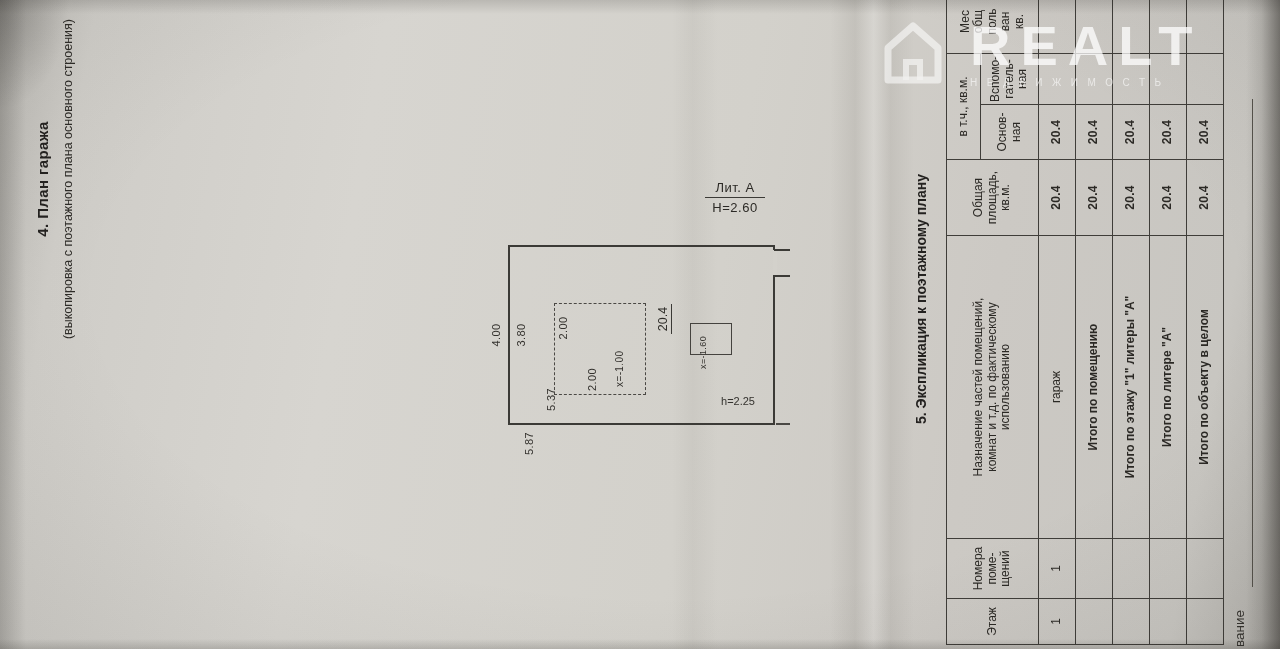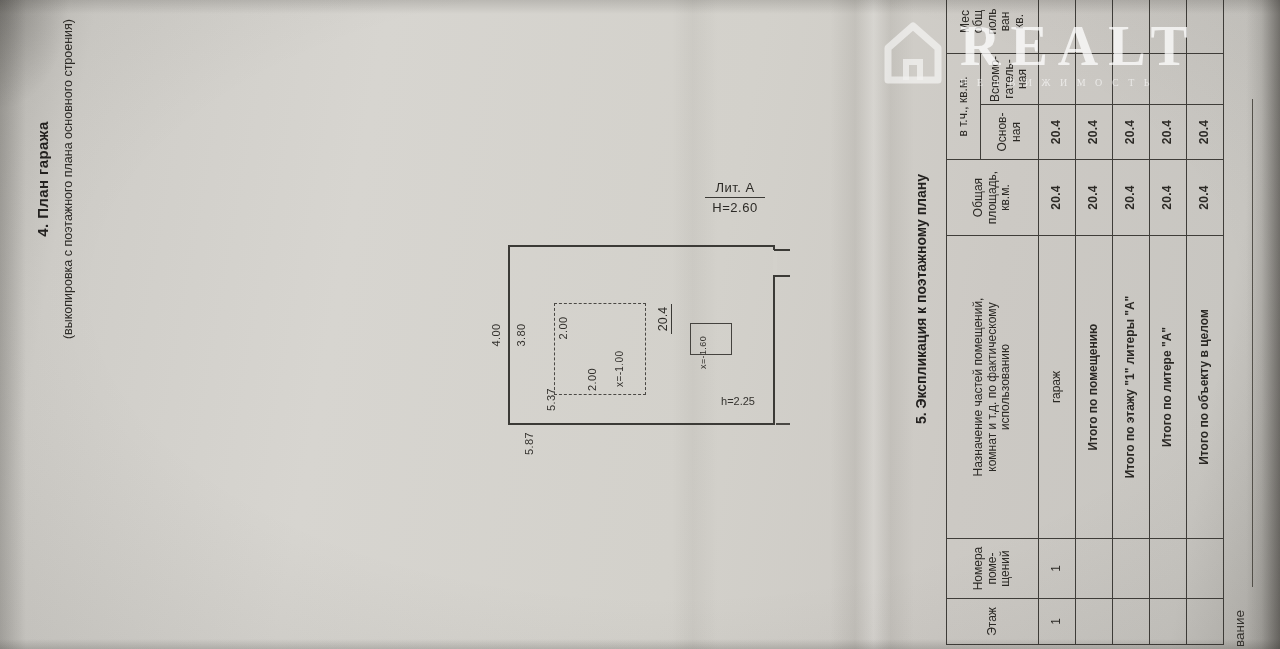--- a/index.html
+++ b/index.html
@@ -75,21 +75,21 @@
   .edge-bottom{left:0;bottom:0;right:0;height:10px;background:linear-gradient(0deg,rgba(40,38,34,.18),rgba(40,38,34,0));z-index:4;}
   .corner-tl{left:0;top:0;width:70px;height:110px;background:radial-gradient(ellipse at 0 0,rgba(30,28,25,.28),rgba(30,28,25,0) 70%);z-index:4;}
   .crease-1{left:830px;top:0;bottom:0;width:84px;z-index:2;
     background:linear-gradient(90deg,rgba(80,76,68,0),rgba(80,76,68,.10) 30%,rgba(255,255,255,.14) 52%,rgba(80,76,68,.09) 72%,rgba(80,76,68,0));}
   .crease-2{left:672px;top:0;bottom:0;width:46px;z-index:2;
     background:linear-gradient(90deg,rgba(80,76,68,0),rgba(80,76,68,.06) 45%,rgba(80,76,68,0));}
   .vignette{left:0;top:0;right:0;bottom:0;z-index:2;
     background:radial-gradient(ellipse at 52% 45%,rgba(0,0,0,0) 60%,rgba(30,28,24,.08) 100%);}
 
   
-  .wm{position:absolute;left:876px;top:16px;display:flex;align-items:center;gap:10px;z-index:5;font-family:Liberation Serif, serif;}
+  .wm{position:absolute;left:876px;top:16px;display:flex;align-items:center;gap:20px;z-index:5;}
   .wm-house{width:74px;height:74px;opacity:.72;}
   .wm-text{font-size:56px;font-weight:700;letter-spacing:10px;color:rgba(255,255,255,.74);
     line-height:1;}
   .wm-sub{font-size:10px;letter-spacing:9.5px;color:rgba(255,255,255,.6);margin-top:3px;
     white-space:nowrap;}
 </style>
 </head>
 <body>
 
 <div class="screen">

